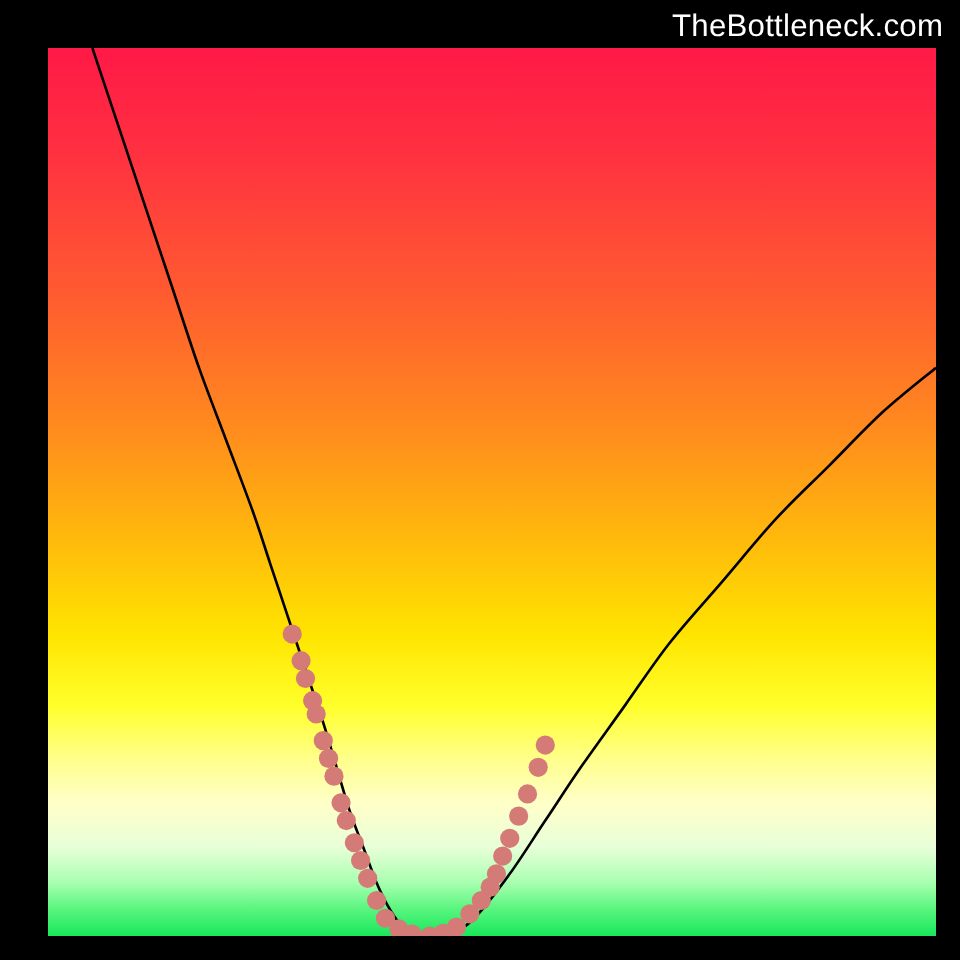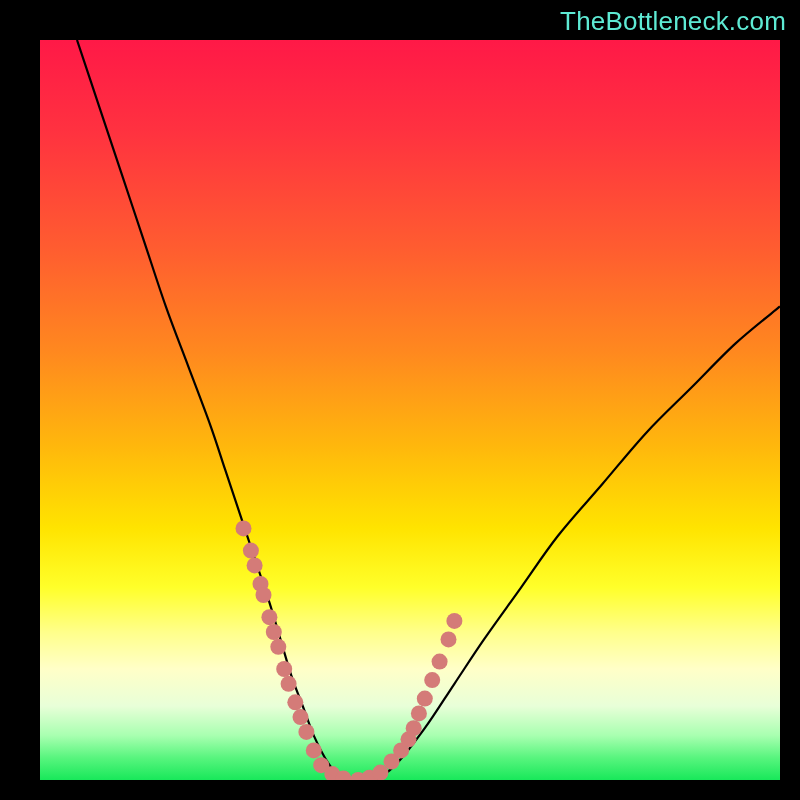--- a/index.html
+++ b/index.html
@@ -25,21 +25,21 @@
     top: 40px;
     width: 740px;
     height: 740px;
     
     overflow: hidden;
   }
   .watermark {
     position: absolute;
     top: 6px;
     right: 14px;
-    color: #5eead4;
+    color: #ffffff;
     font-size: 26px;
     font-weight: 400;
     letter-spacing: 0.2px;
     font-family: Arial, Helvetica, sans-serif;
   }
   svg.curve {
     position: absolute;
     left: 0;
     top: 0;
     width: 740px;

